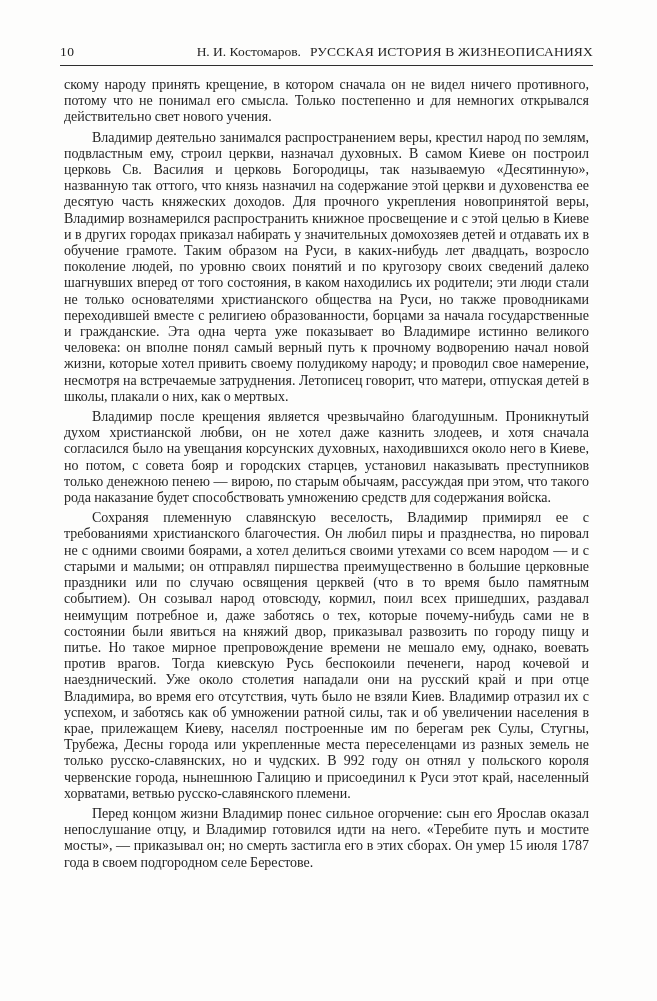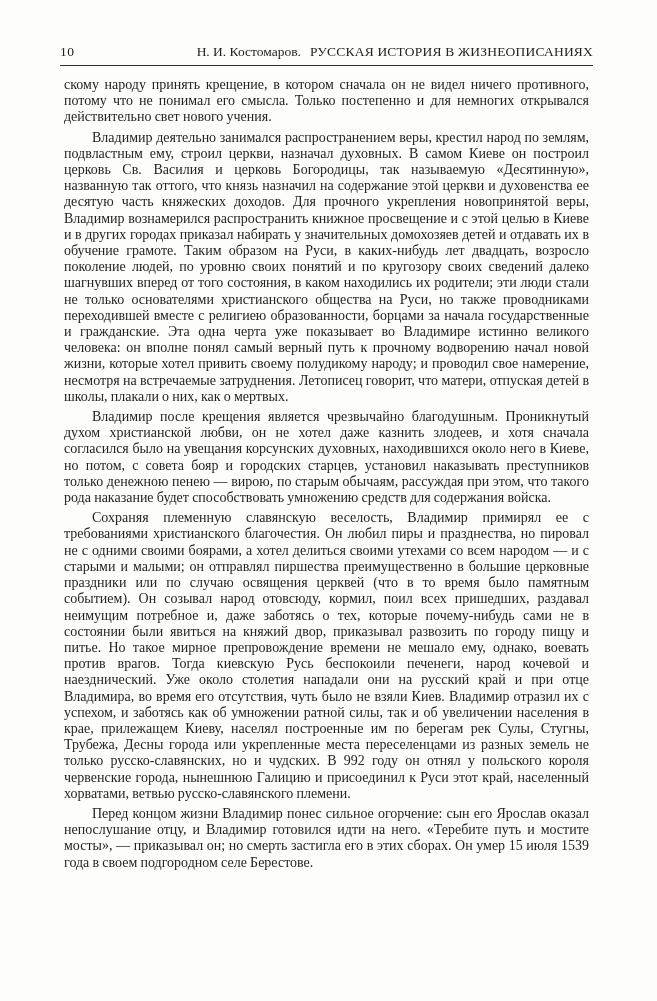--- a/index.html
+++ b/index.html
@@ -69,16 +69,16 @@
     <span class="running-head">
       <span class="author">Н. И. Костомаров.</span><span class="book-title">РУССКАЯ ИСТОРИЯ В ЖИЗНЕОПИСАНИЯХ</span>
     </span>
   </div>
 
   <div class="body-text">
     <p class="continued">скому народу принять крещение, в котором сначала он не видел ничего противного, потому что не понимал его смысла. Только постепенно и для немногих открывался действительно свет нового учения.</p>
     <p>Владимир деятельно занимался распространением веры, крестил народ по землям, подвластным ему, строил церкви, назначал духовных. В самом Киеве он построил церковь Св. Василия и церковь Богородицы, так называемую «Десятинную», названную так оттого, что князь назначил на содержание этой церкви и духовенства ее десятую часть княжеских доходов. Для прочного укрепления новопринятой веры, Владимир вознамерился распространить книжное просвещение и с этой целью в Киеве и в других городах приказал набирать у значительных домохозяев детей и отдавать их в обучение грамоте. Таким образом на Руси, в каких-нибудь лет двадцать, возросло поколение людей, по уровню своих понятий и по кругозору своих сведений далеко шагнувших вперед от того состояния, в каком находились их родители; эти люди стали не только основателями христианского общества на Руси, но также проводниками переходившей вместе с религиею образованности, борцами за начала государственные и гражданские. Эта одна черта уже показывает во Владимире истинно великого человека: он вполне понял самый верный путь к прочному водворению начал новой жизни, которые хотел привить своему полудикому народу; и проводил свое намерение, несмотря на встречаемые затруднения. Летописец говорит, что матери, отпуская детей в школы, плакали о них, как о мертвых.</p>
     <p>Владимир после крещения является чрезвычайно благодушным. Проникнутый духом христианской любви, он не хотел даже казнить злодеев, и хотя сначала согласился было на увещания корсунских духовных, находившихся около него в Киеве, но потом, с совета бояр и городских старцев, установил наказывать преступников только денежною пенею — вирою, по старым обычаям, рассуждая при этом, что такого рода наказание будет способствовать умножению средств для содержания войска.</p>
     <p>Сохраняя племенную славянскую веселость, Владимир примирял ее с требованиями христианского благочестия. Он любил пиры и празднества, но пировал не с одними своими боярами, а хотел делиться своими утехами со всем народом — и с старыми и малыми; он отправлял пиршества преимущественно в большие церковные праздники или по случаю освящения церквей (что в то время было памятным событием). Он созывал народ отовсюду, кормил, поил всех пришедших, раздавал неимущим потребное и, даже заботясь о тех, которые почему-нибудь сами не в состоянии были явиться на княжий двор, приказывал развозить по городу пищу и питье. Но такое мирное препровождение времени не мешало ему, однако, воевать против врагов. Тогда киевскую Русь беспокоили печенеги, народ кочевой и наезднический. Уже около столетия нападали они на русский край и при отце Владимира, во время его отсутствия, чуть было не взяли Киев. Владимир отразил их с успехом, и заботясь как об умножении ратной силы, так и об увеличении населения в крае, прилежащем Киеву, населял построенные им по берегам рек Сулы, Стугны, Трубежа, Десны города или укрепленные места переселенцами из разных земель не только русско-славянских, но и чудских. В 992 году он отнял у польского короля червенские города, нынешнюю Галицию и присоединил к Руси этот край, населенный хорватами, ветвью русско-славянского племени.</p>
-    <p>Перед концом жизни Владимир понес сильное огорчение: сын его Ярослав оказал непослушание отцу, и Владимир готовился идти на него. «Теребите путь и мостите мосты», — приказывал он; но смерть застигла его в этих сборах. Он умер 15 июля 1539 года в своем подгородном селе Берестове.</p>
+    <p>Перед концом жизни Владимир понес сильное огорчение: сын его Ярослав оказал непослушание отцу, и Владимир готовился идти на него. «Теребите путь и мостите мосты», — приказывал он; но смерть застигла его в этих сборах. Он умер 15 июля 1787 года в своем подгородном селе Берестове.</p>
   </div>
 
 </div>
 
 </body></html>

